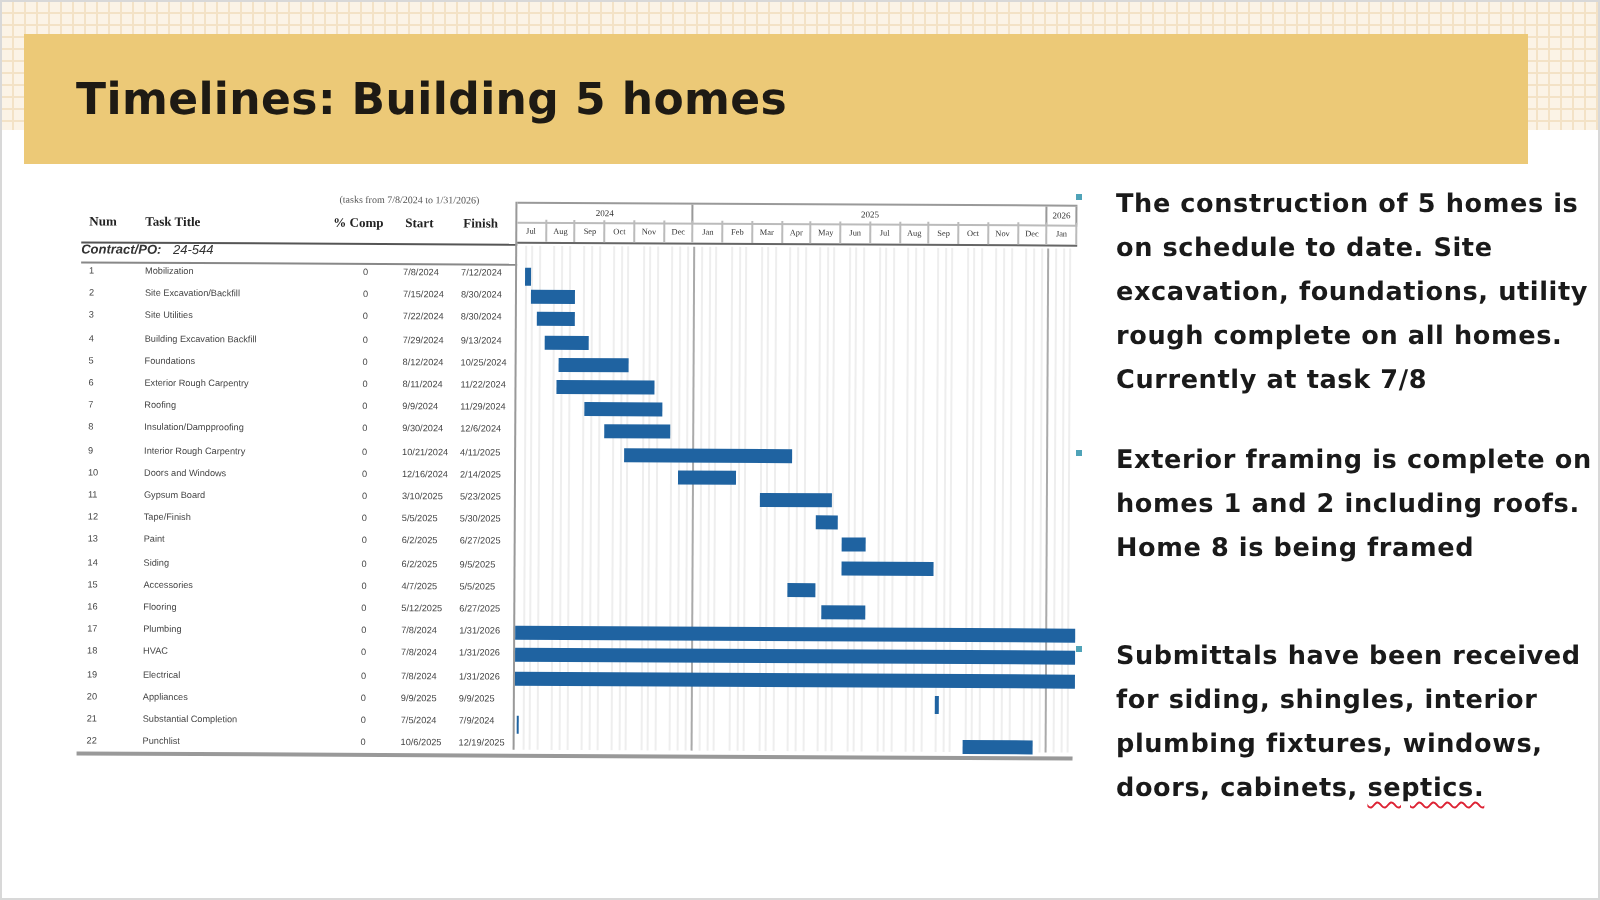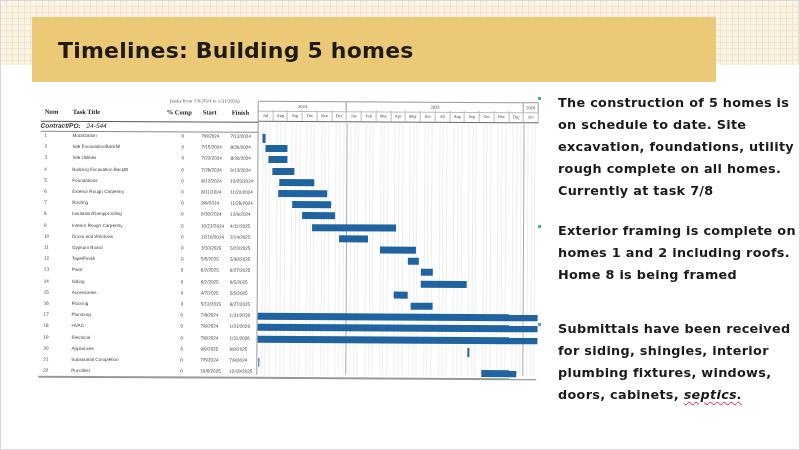--- a/index.html
+++ b/index.html
@@ -2,21 +2,21 @@
 <html><head>
 <meta charset="utf-8">
 <style>
   html, body { margin:0; padding:0; }
   body { width:800px; height:450px; overflow:hidden; background:#fff; font-family:"DejaVu Sans", sans-serif; position:relative; }
   .bg-grid { position:absolute; left:0; top:0; width:800px; height:65px;
     background-color:#fbf3e6;
     background-image: linear-gradient(#f3e2c6 1px, transparent 1px), linear-gradient(90deg, #f3e2c6 1px, transparent 1px);
     background-size: 6px 6px; }
   .slide-frame { position:absolute; left:0; top:0; width:798px; height:448px; border:1px solid #d8d8d8; pointer-events:none; }
-  .title-band { position:absolute; left:32px; top:17px; width:684px; height:65px; background:#ecc977;text-decoration:underline; }
+  .title-band { position:absolute; left:12px; top:17px; width:752px; height:65px; background:#ecc977;text-decoration:underline; }
   .title-band h1 { margin:0; position:absolute; left:26px; top:21px; font-size:22px; font-weight:bold; color:#1e1a14; letter-spacing:0.2px; font-family:"DejaVu Sans", sans-serif; }
 
   .gantt { position:absolute; left:34px; top:98px; width:505px; height:282px; font-family:"Liberation Serif", serif; color:#333; transform:rotate(0.3deg); }
   .gantt .range { position:absolute; left:135px; top:1px; font-size:5px; color:#555; }
   .hdr { position:absolute; top:11px; font-size:6.5px; font-weight:bold; color:#222; }
   .contract { position:absolute; left:6px; top:24px; width:218px; border-top:1px solid #555; border-bottom:1px solid #888; height:9px; font-size:6.5px; font-family:"Liberation Sans", sans-serif; font-style:italic; }
   .contract b { font-style:italic; }
   .row { position:absolute; left:0; height:11px; font-size:4.6px; font-family:"Liberation Sans", sans-serif; color:#444; }
   .row span { position:absolute; top:2px; white-space:nowrap; }
   .c-num { left:10px; }
@@ -32,21 +32,21 @@
   .month { position:absolute; top:0; height:11px; font-size:4.2px; text-align:center; line-height:11px; border-right:1px solid #bbb; }
   .vline { position:absolute; top:22px; bottom:0; width:1px; background:#eee; }
   .vline.major { background:#aaa; }
   .bar { position:absolute; height:7px; background:#1f63a1; }
   .bottom-edge { position:absolute; left:5px; top:279px; width:498px; height:2px; background:#999; }
 
   .bullets { position:absolute; left:535px; top:92px; width:262px; font-family:"DejaVu Sans", sans-serif; }
   .bullet { position:absolute; left:0; width:262px; }
   .bullet .dot { position:absolute; left:3px; top:5px; width:3px; height:3px; background:#4fa3b8; }
   .bullet .txt { position:absolute; left:23px; width:240px; font-size:12.8px; font-weight:bold; line-height:22px; color:#1a1a1a; letter-spacing:0.3px; }
-  .squiggle { text-decoration: underline wavy #d23; text-decoration-thickness:1px; text-underline-offset:2px;font-style:italic; }
+  .squiggle { text-decoration: underline wavy #d23; text-decoration-thickness:1px; text-underline-offset:2px; }
 </style>
 </head>
 <body>
 
 <div class="bg-grid"></div>
 
 <div class="title-band">
   <h1>Timelines: Building 5 homes</h1>
 </div>
 

